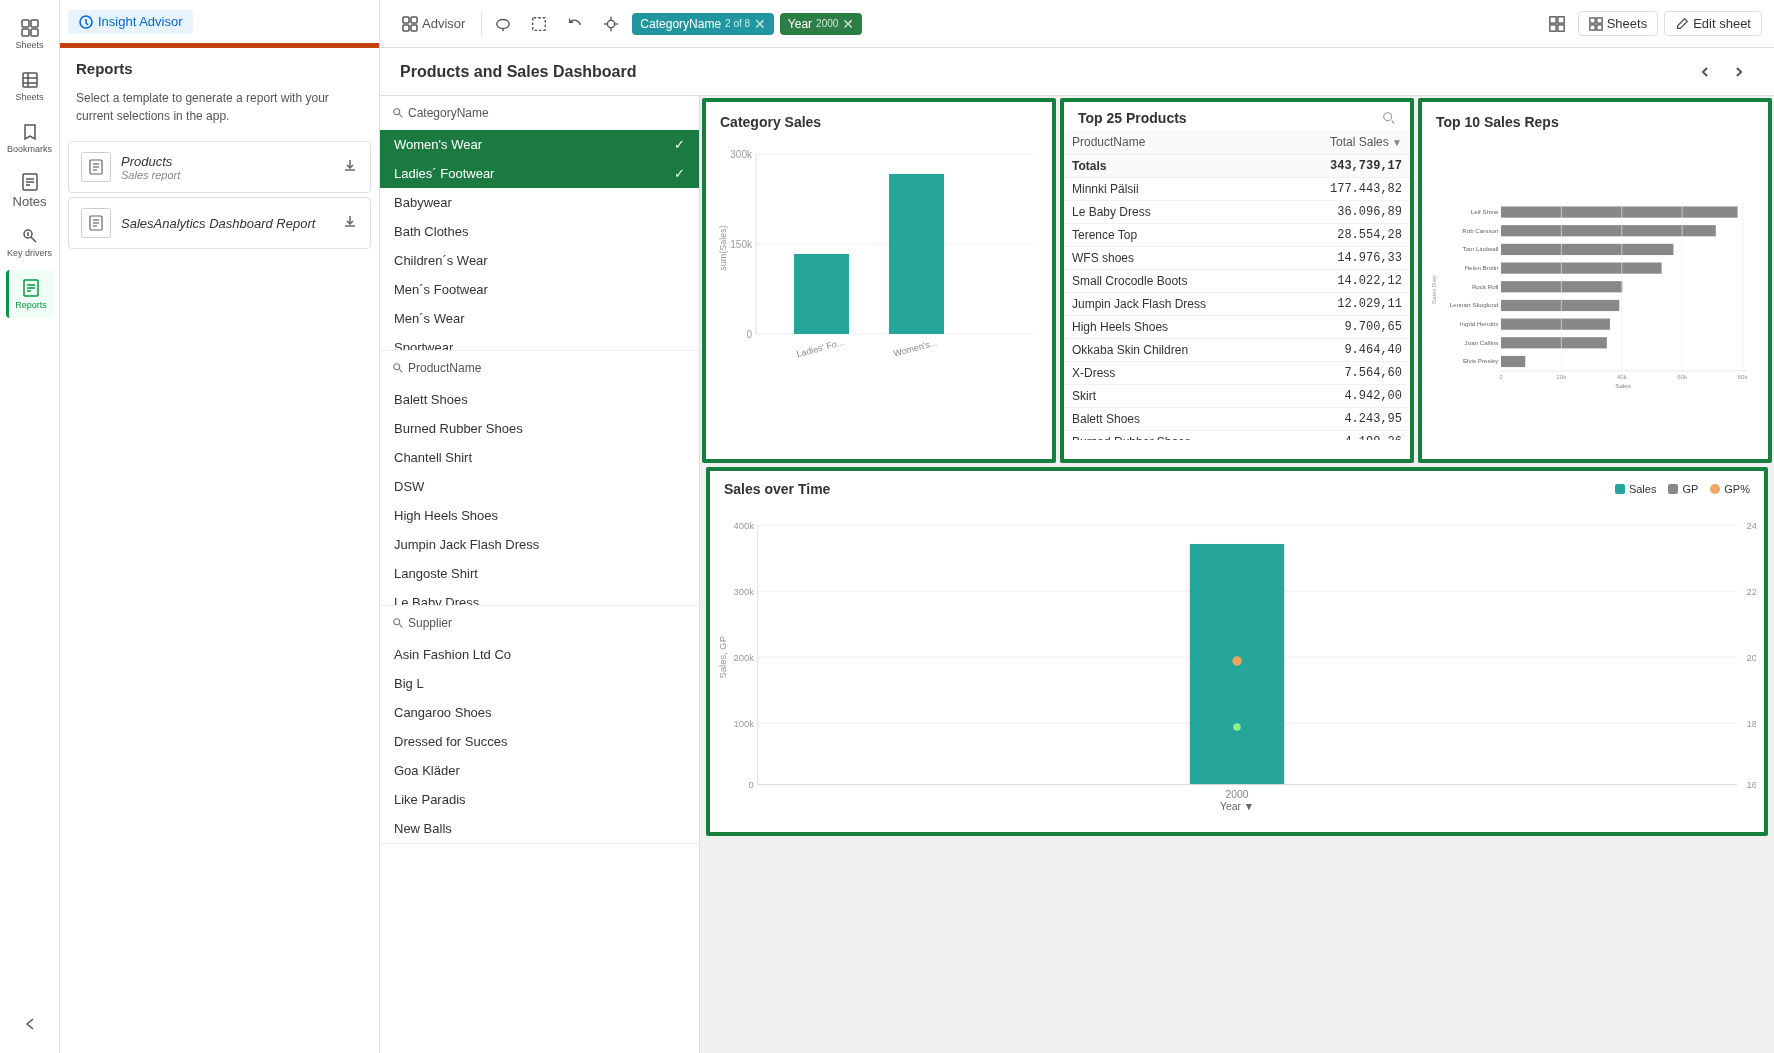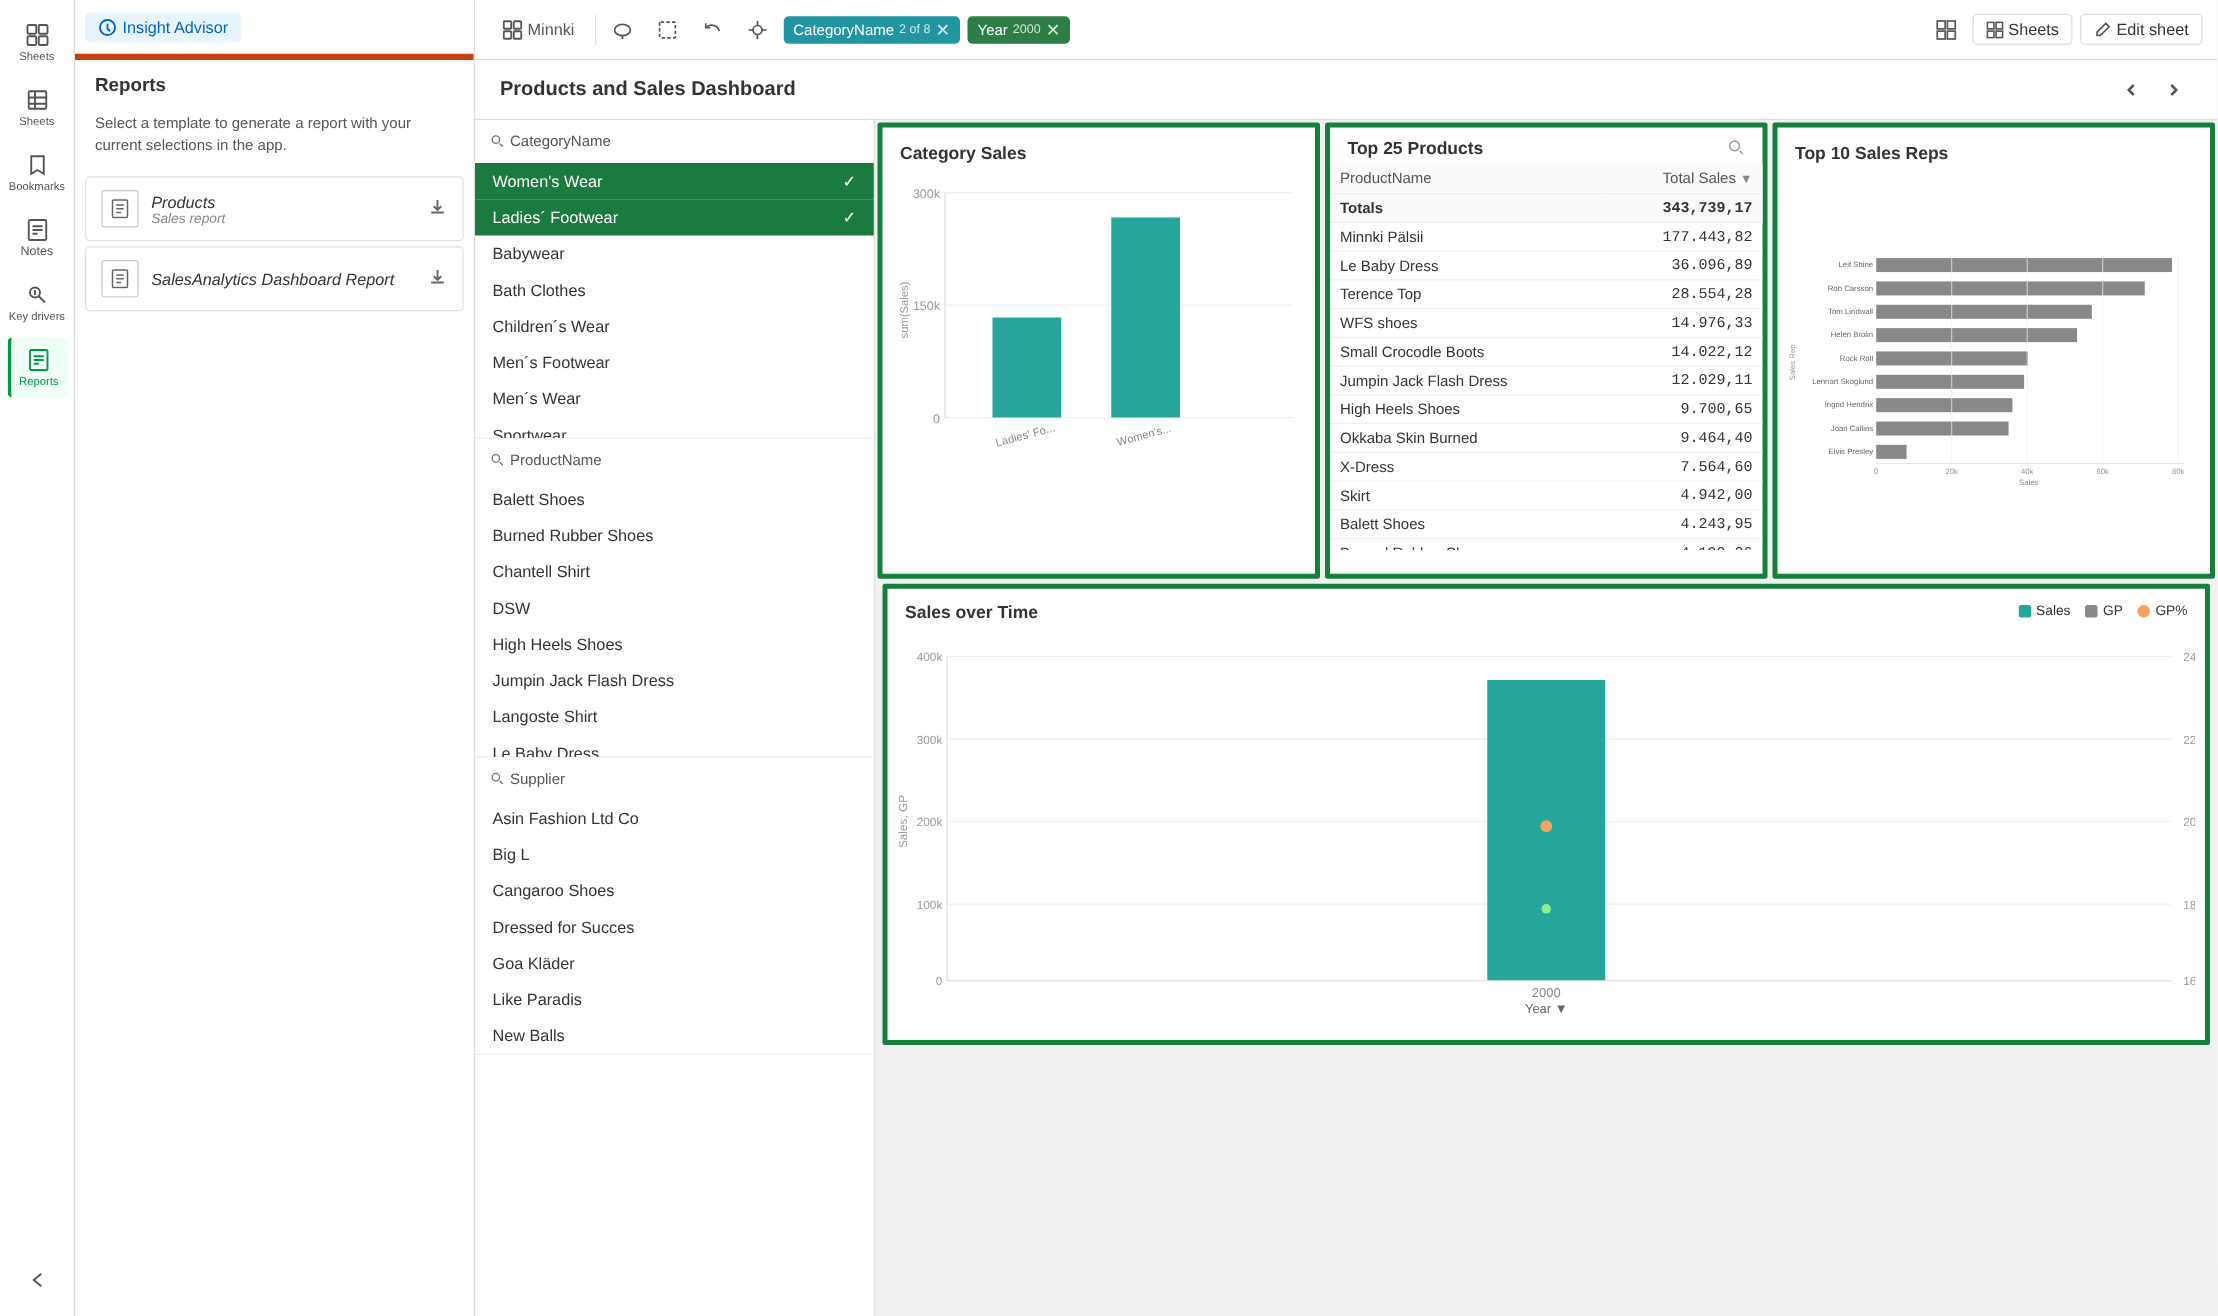--- a/index.html
+++ b/index.html
@@ -148,21 +148,21 @@
       <span style="font-size:9px;">Bookmarks</span>
     </div>
 
     <div class="sidebar-icon">
       <svg viewBox="0 0 20 20" fill="none" stroke="#555" stroke-width="1.5">
         <rect x="3" y="2" width="14" height="16" rx="1"></rect>
         <line x1="6" y1="7" x2="14" y2="7"></line>
         <line x1="6" y1="10" x2="14" y2="10"></line>
         <line x1="6" y1="13" x2="10" y2="13"></line>
       </svg>
-      <span style="font-size:10px;color:#555">Notes</span>
+      <span style="font-size:13px;color:#555">Notes</span>
     </div>
 
     <div class="sidebar-icon">
       <svg viewBox="0 0 20 20" fill="none" stroke="#555" stroke-width="1.5">
         <circle cx="8" cy="8" r="4"></circle>
         <path d="M11 11l5 5"></path>
         <path d="M8 6v4"></path>
       </svg>
       <span style="font-size:9px;">Key drivers</span>
     </div>
@@ -250,21 +250,21 @@
   <div class="main-content">
 
     <div class="top-bar" style="border-bottom:1px solid #ddd;padding:0 12px;gap:6px;">
       <div class="tab-item" style="color:#555;">
         <svg viewBox="0 0 16 16" width="16" height="16" fill="none" stroke="#555" stroke-width="1.5">
           <rect x="1" y="1" width="6" height="6" rx="1"></rect>
           <rect x="9" y="1" width="6" height="6" rx="1"></rect>
           <rect x="1" y="9" width="6" height="6" rx="1"></rect>
           <rect x="9" y="9" width="6" height="6" rx="1"></rect>
         </svg>
-        <span>Minnki</span>
+        <span>Advisor</span>
       </div>
 
       <div style="width:1px;height:24px;background:#ddd;"></div>
 
       <div class="icon-btn">
         <svg viewBox="0 0 20 20" width="18" height="18" fill="none" stroke="#555" stroke-width="1.5">
           <ellipse cx="10" cy="10" rx="7" ry="5"></ellipse>
           <path d="M10 15v3"></path>
         </svg>
       </div>
@@ -490,21 +490,21 @@
                     </tr>
                   <tr>
                       <td>Jumpin Jack Flash Dress</td>
                       <td class="right">12.029,11</td>
                     </tr>
                   <tr>
                       <td>High Heels Shoes</td>
                       <td class="right">9.700,65</td>
                     </tr>
                   <tr>
-                      <td>Okkaba Skin Burned</td>
+                      <td>Okkaba Skin Children</td>
                       <td class="right">9.464,40</td>
                     </tr>
                   <tr>
                       <td>X-Dress</td>
                       <td class="right">7.564,60</td>
                     </tr>
                   <tr>
                       <td>Skirt</td>
                       <td class="right">4.942,00</td>
                     </tr>

